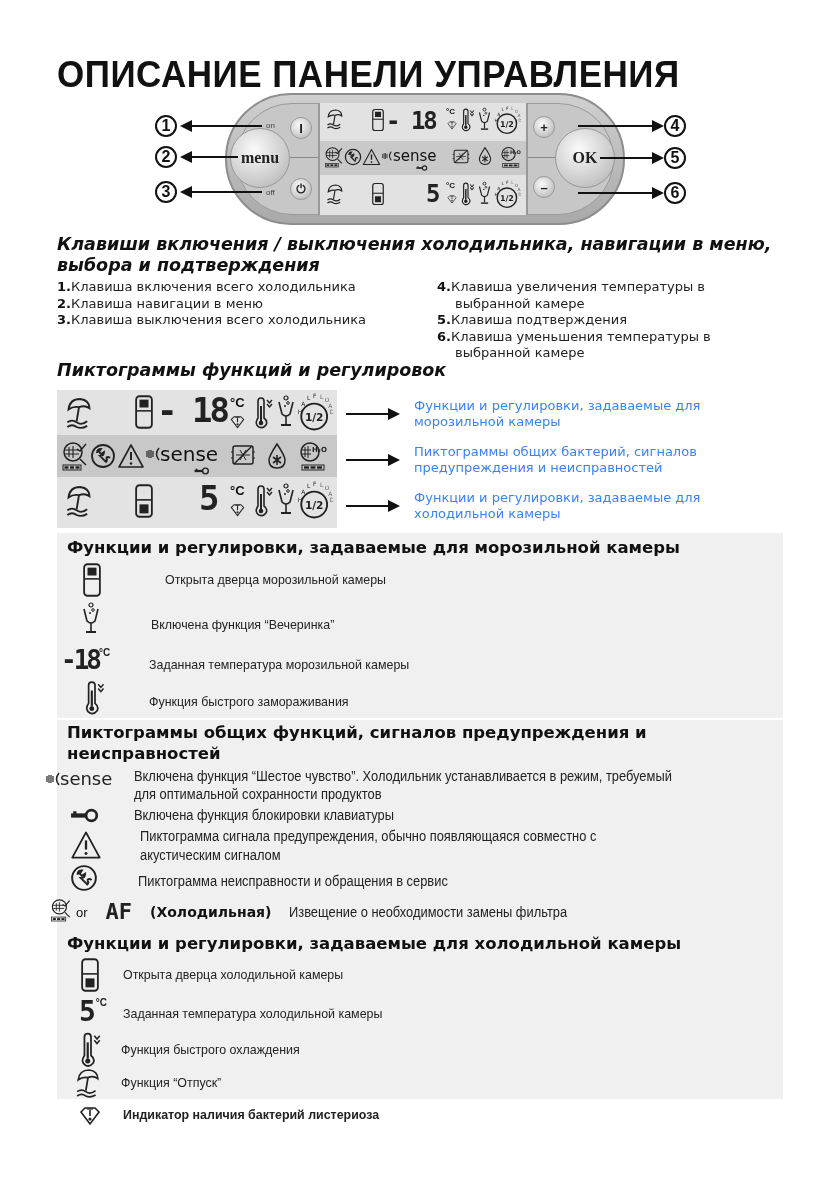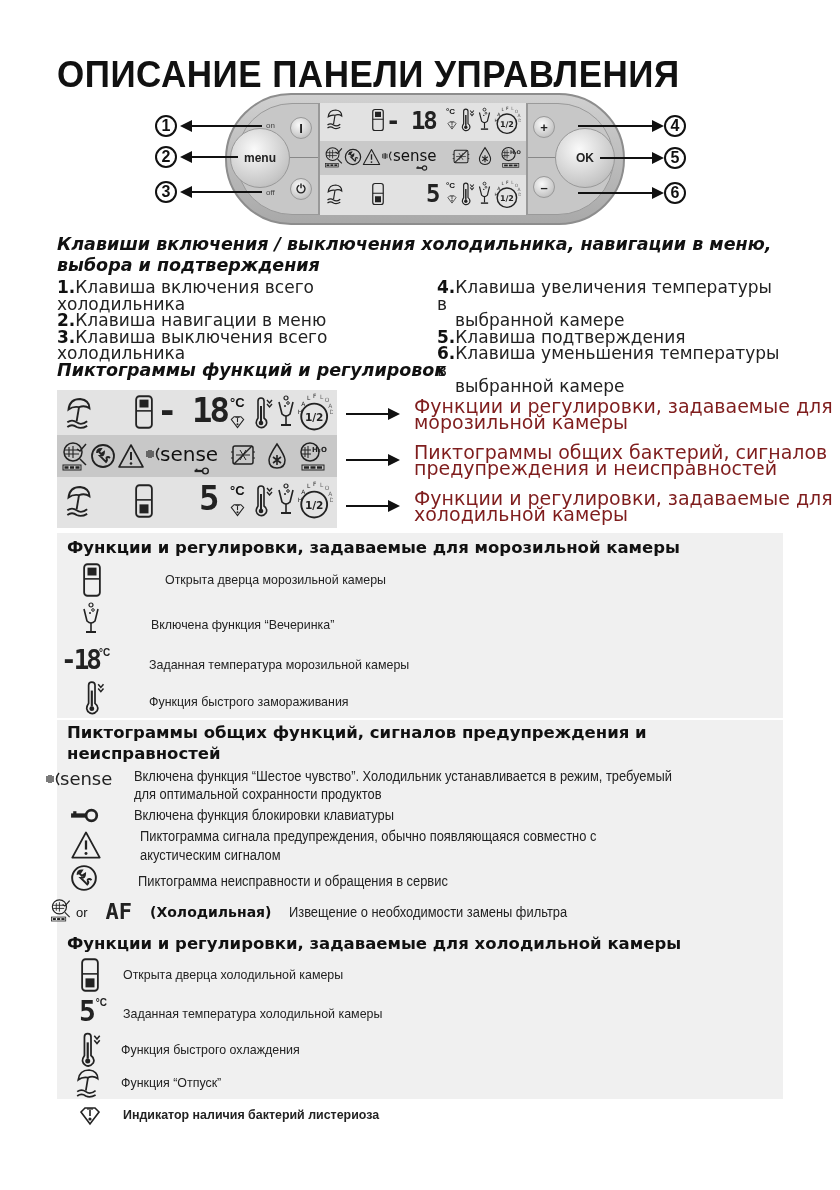--- a/index.html
+++ b/index.html
@@ -9,39 +9,39 @@
   .page-title { position: absolute; left: 57px; top: 52px; font-size: 35px; font-weight: bold; letter-spacing: 0.5px; transform: scaleY(1.08); transform-origin: left top; font-family: "Liberation Sans", sans-serif; }
 
   
   .panel { position: absolute; left: 225px; top: 93px; width: 400px; height: 132px; border-radius: 66px; background: linear-gradient(#d0d0d0, #a9a9a9); border: 2px solid #8d8d8d; }
   .panel-inner { position: absolute; left: 236px; top: 103px; width: 378px; height: 112px; border-radius: 56px; background: #c7c7c7; border: 1px solid #9a9a9a; }
   .panel-lcd { position: absolute; left: 318px; top: 103px; width: 210px; height: 112px; background: #e2e2e2; border-left: 2px solid #999; border-right: 2px solid #999; }
   .panel-lcd .band { position: absolute; left: 0; right: 0; top: 38px; height: 34px; background: #c9c9c9; }
   .divider-h { position: absolute; height: 1px; background: #888; }
   .btn-round { position: absolute; border-radius: 50%; background: radial-gradient(circle at 40% 35%, #fafafa, #c6c6c6 70%, #a6a6a6); border: 1px solid #999; display: flex; align-items: center; justify-content: center; font-weight: bold; color: #222; }
   .btn-small { width: 22px; height: 22px; font-size: 13px; }
-  .btn-big { width: 60px; height: 60px; font-size: 12px; font-family: Liberation Sans, sans-serif; }
+  .btn-big { width: 60px; height: 60px; font-size: 16px; font-family: Liberation Serif, serif; }
   .tiny-lbl { position: absolute; font-size: 8px; color: #444; }
 
   .num-circle { position: absolute; width: 22px; height: 22px; border: 2px solid #111; border-radius: 50%; font-size: 16px; font-weight: bold; display: flex; align-items: center; justify-content: center; background: #fff; }
   .arrow-line { position: absolute; height: 2px; background: #111; }
   .arrow-head-left { position: absolute; width: 0; height: 0; border-top: 6px solid transparent; border-bottom: 6px solid transparent; border-right: 12px solid #111; }
   .arrow-head-right { position: absolute; width: 0; height: 0; border-top: 6px solid transparent; border-bottom: 6px solid transparent; border-left: 12px solid #111; }
   .seg { font-family: "DejaVu Sans Mono", monospace; font-weight: bold; color: #222; }
 
   
   .h2 { position: absolute; font-size: 17.5px; font-weight: bold; font-family: "DejaVu Sans", sans-serif; line-height: 21px; font-style: italic; }
-  .keys-list { position: absolute; font-size: 17px; line-height: 16.5px; font-family: "DejaVu Sans", sans-serif; color: #222; }
+  .keys-list { position: absolute; font-size: 13px; line-height: 16.5px; font-family: "DejaVu Sans", sans-serif; color: #222; }
   .keys-list b { font-weight: bold; color: #111; }
   .keys-list .indent { padding-left: 18px; }
 
   
   .picto-strip { position: absolute; left: 57px; top: 390px; width: 280px; height: 138px; background: #e3e3e3; }
   .picto-strip .band { position: absolute; left: 0; right: 0; top: 45px; height: 42px; background: #c8c8c8; }
-  .picto-desc { position: absolute; left: 414px; font-size: 19px; line-height: 16px; font-family: "DejaVu Sans", sans-serif; color: #7f1d1d; }
+  .picto-desc { position: absolute; left: 414px; font-size: 13px; line-height: 16px; font-family: "DejaVu Sans", sans-serif; color: #3b82f6; }
 
   
   .sec { position: absolute; left: 57px; width: 726px; background: #f0f0f0; }
   .sec-title { position: absolute; left: 10px; font-size: 16.5px; font-weight: bold; font-family: "DejaVu Sans", sans-serif; line-height: 21px; }
   .item { position: absolute; display: flex; align-items: center; }
   .item-text { font-size: 13.5px; font-family: "Liberation Sans", sans-serif; color: #222; line-height: 17px; transform: scaleX(0.92); transform-origin: left center; white-space: nowrap; }
   .item-icon { position: absolute; color: #222; }
 </style>
 </head>
 <body>

